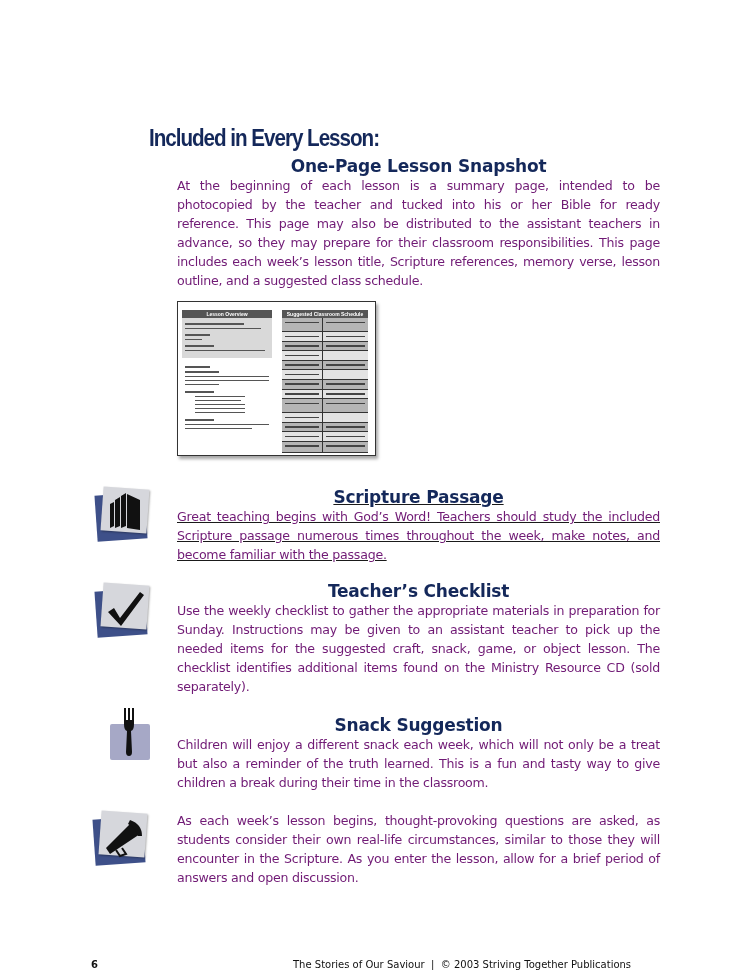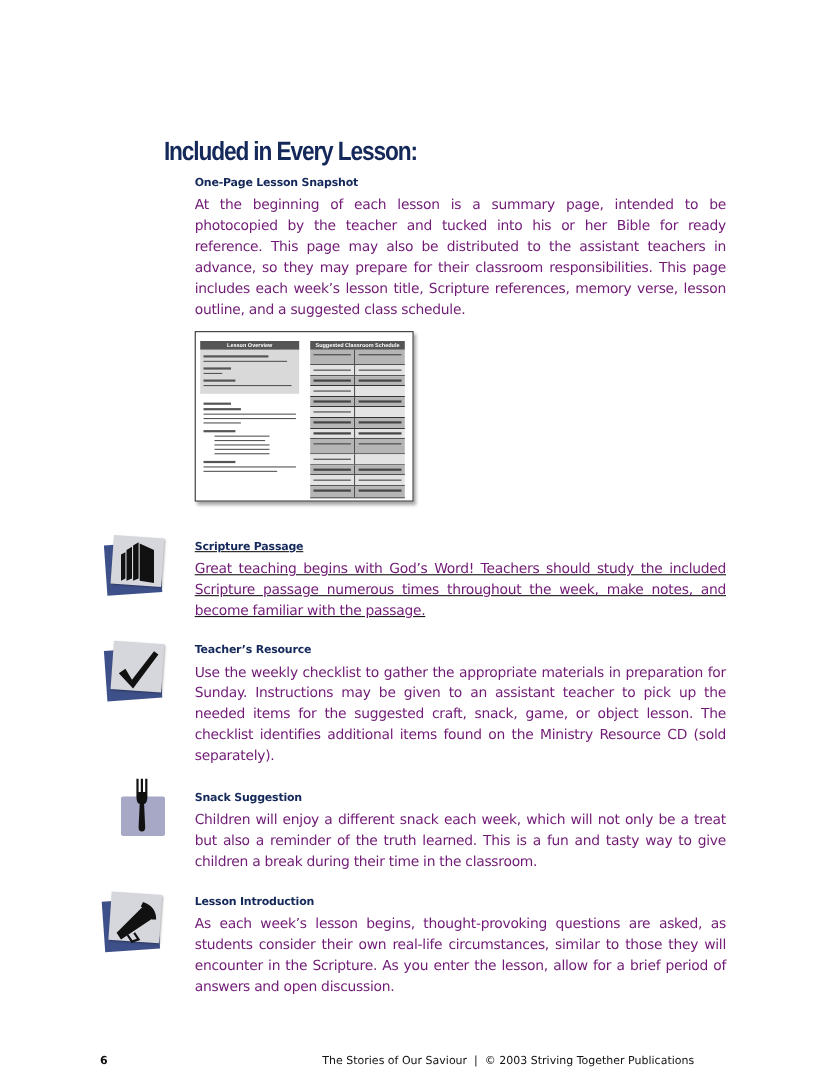--- a/index.html
+++ b/index.html
@@ -3,21 +3,21 @@
   <meta charset="utf-8">
   <style>
     html, body { margin: 0; padding: 0; background: #ffffff; }
     body { width: 755px; height: 970px; position: relative; overflow: hidden;
            font-family: "Liberation Sans", sans-serif; color: #1a1a1a; }
     .main-heading { position: absolute; left: 149px; top: 124px; margin: 0;
       font-family: "Liberation Sans", sans-serif; font-weight: bold; font-size: 24px;
       color: #14285a; letter-spacing: -1.2px; transform: scaleX(0.86); transform-origin: left top; }
     .section { position: absolute; left: 177px; width: 483px; }
     .section h2 { margin: 0; font-family: "DejaVu Sans", sans-serif; font-weight: bold;
-      font-size: 10px; color: #14285a; line-height: 19px; letter-spacing: -0.2px; }
+      font-size: 17px; color: #14285a; line-height: 19px; letter-spacing: -0.2px; text-align: center; }
     .section p { margin: 0; font-family: "DejaVu Sans", sans-serif; font-size: 12.6px;
       line-height: 19px; text-align: justify; letter-spacing: -0.25px; color: #701a75; }
     .icon { position: absolute; width: 58px; height: 58px; }
     .icon .back { position: absolute; left: 2px; top: 10px; width: 50px; height: 46px;
       background: #3e5089; transform: rotate(-4deg); }
     .icon .front { position: absolute; left: 8px; top: 4px; width: 46px; height: 44px;
       background: #d6d7dc; transform: rotate(4deg); box-shadow: 1px 1px 2px rgba(0,0,0,0.3); }
     .icon svg { position: absolute; left: 10px; top: 6px; }
     .fork-icon-wrap .front { left: 10px; top: 18px; width: 40px; height: 36px;
       background: #a6a8c6; transform: none; box-shadow: none; border-radius: 2px; }
@@ -192,21 +192,21 @@
 </div>
 
 <div class="icon" style="left:94px;top:580px;">
   <div class="back"></div>
     <div class="front"></div>
   <svg width="42" height="44" viewBox="0 0 42 44">
     <path d="M4 26 L10 22 L16 32 L36 6 L40 9 L17 40 Z" fill="#111"></path>
   </svg>
 </div>
 <div class="section" style="top:582px;">
-  <h2>Teacher’s Resource</h2>
+  <h2>Teacher’s Checklist</h2>
   <p>Use the weekly checklist to gather the appropriate materials in preparation for Sunday. Instructions may be given to an assistant teacher to pick up the needed items for the suggested craft, snack, game, or object lesson. The checklist identifies additional items found on the Ministry Resource CD (sold separately).</p>
 </div>
 
 <div class="icon fork-icon-wrap" style="left:100px;top:706px;">
   <div class="front"></div>
   <svg width="40" height="52" viewBox="0 0 40 52" style="left:10px;top:0px;">
     <path d="M14 2 L16 2 L16 14 L18 14 L18 2 L20 2 L20 14 L22 14 L22 2 L24 2 L24 18 Q24 24 21 25 L22 46 Q22 50 19 50 Q16 50 16 46 L17 25 Q14 24 14 18 Z" fill="#111"></path>
   </svg>
 </div>
 <div class="section" style="top:716px;">
@@ -217,18 +217,17 @@
 <div class="icon" style="left:92px;top:808px;">
   <div class="back"></div>
     <div class="front"></div>
   <svg width="44" height="44" viewBox="0 0 44 44">
     <path d="M4 34 L30 8 L38 20 L8 40 Z" fill="#111"></path>
     <path d="M28 6 Q40 10 40 22 L36 22 Q34 14 26 10 Z" fill="#111"></path>
     <path d="M14 36 L18 42 L24 40 L20 34" fill="none" stroke="#111" stroke-width="2"></path>
   </svg>
 </div>
 <div class="section" style="top:811px;">
-  <h2>Lesson Introduction</h2>
   <p>As each week’s lesson begins, thought-provoking questions are asked, as students consider their own real-life circumstances, similar to those they will encounter in the Scripture. As you enter the lesson, allow for a brief period of answers and open discussion.</p>
 </div>
 
 <div class="footer" style="left:91px;font-weight:bold;">6</div>
 <div class="footer" style="left:293px;white-space:pre;">The Stories of Our Saviour  |  © 2003 Striving Together Publications</div>
 
 </body></html>

